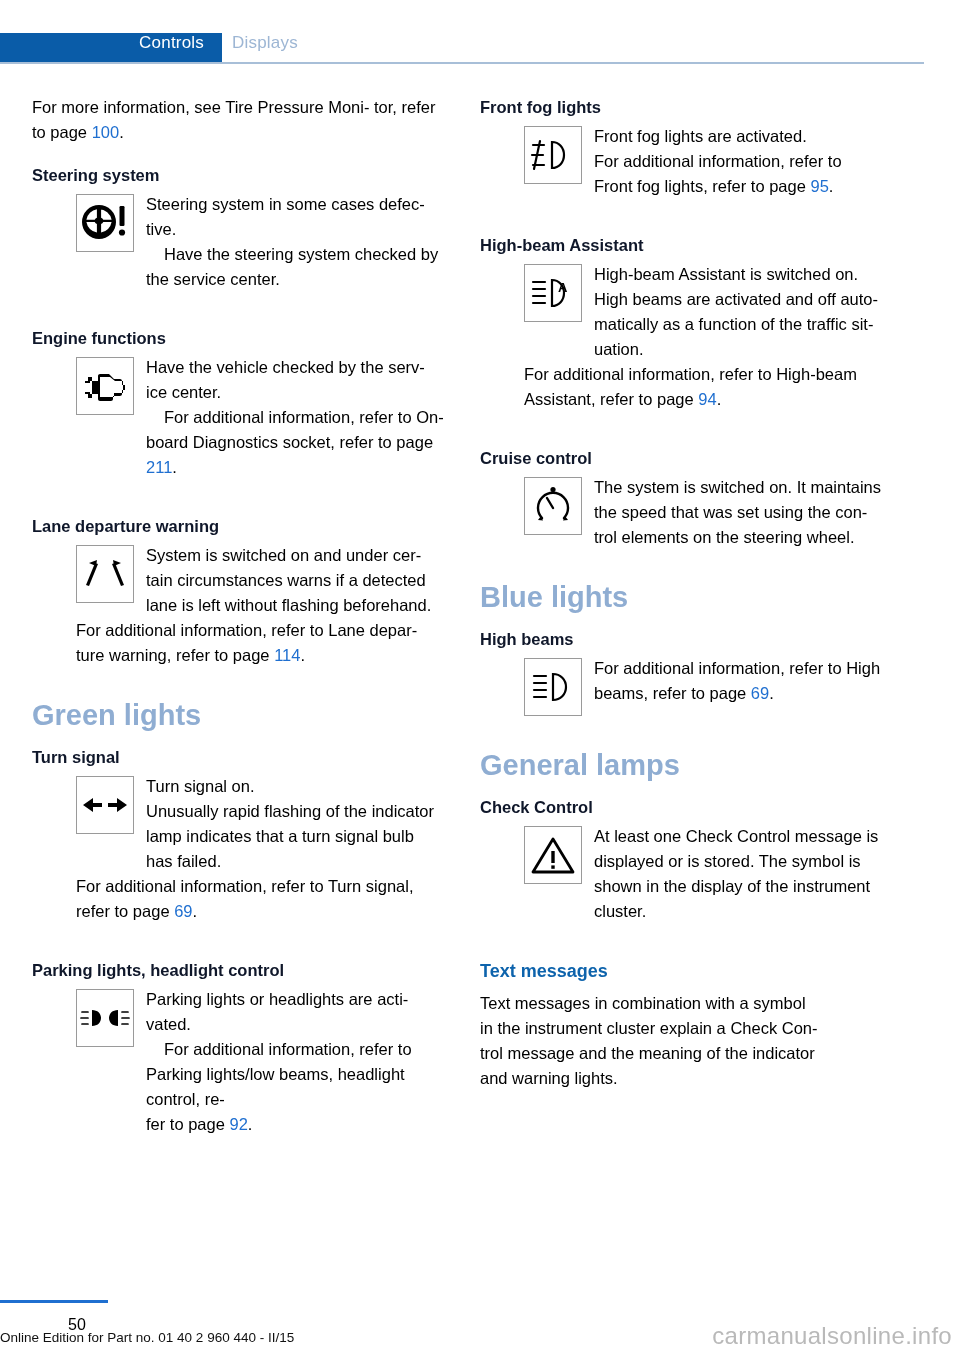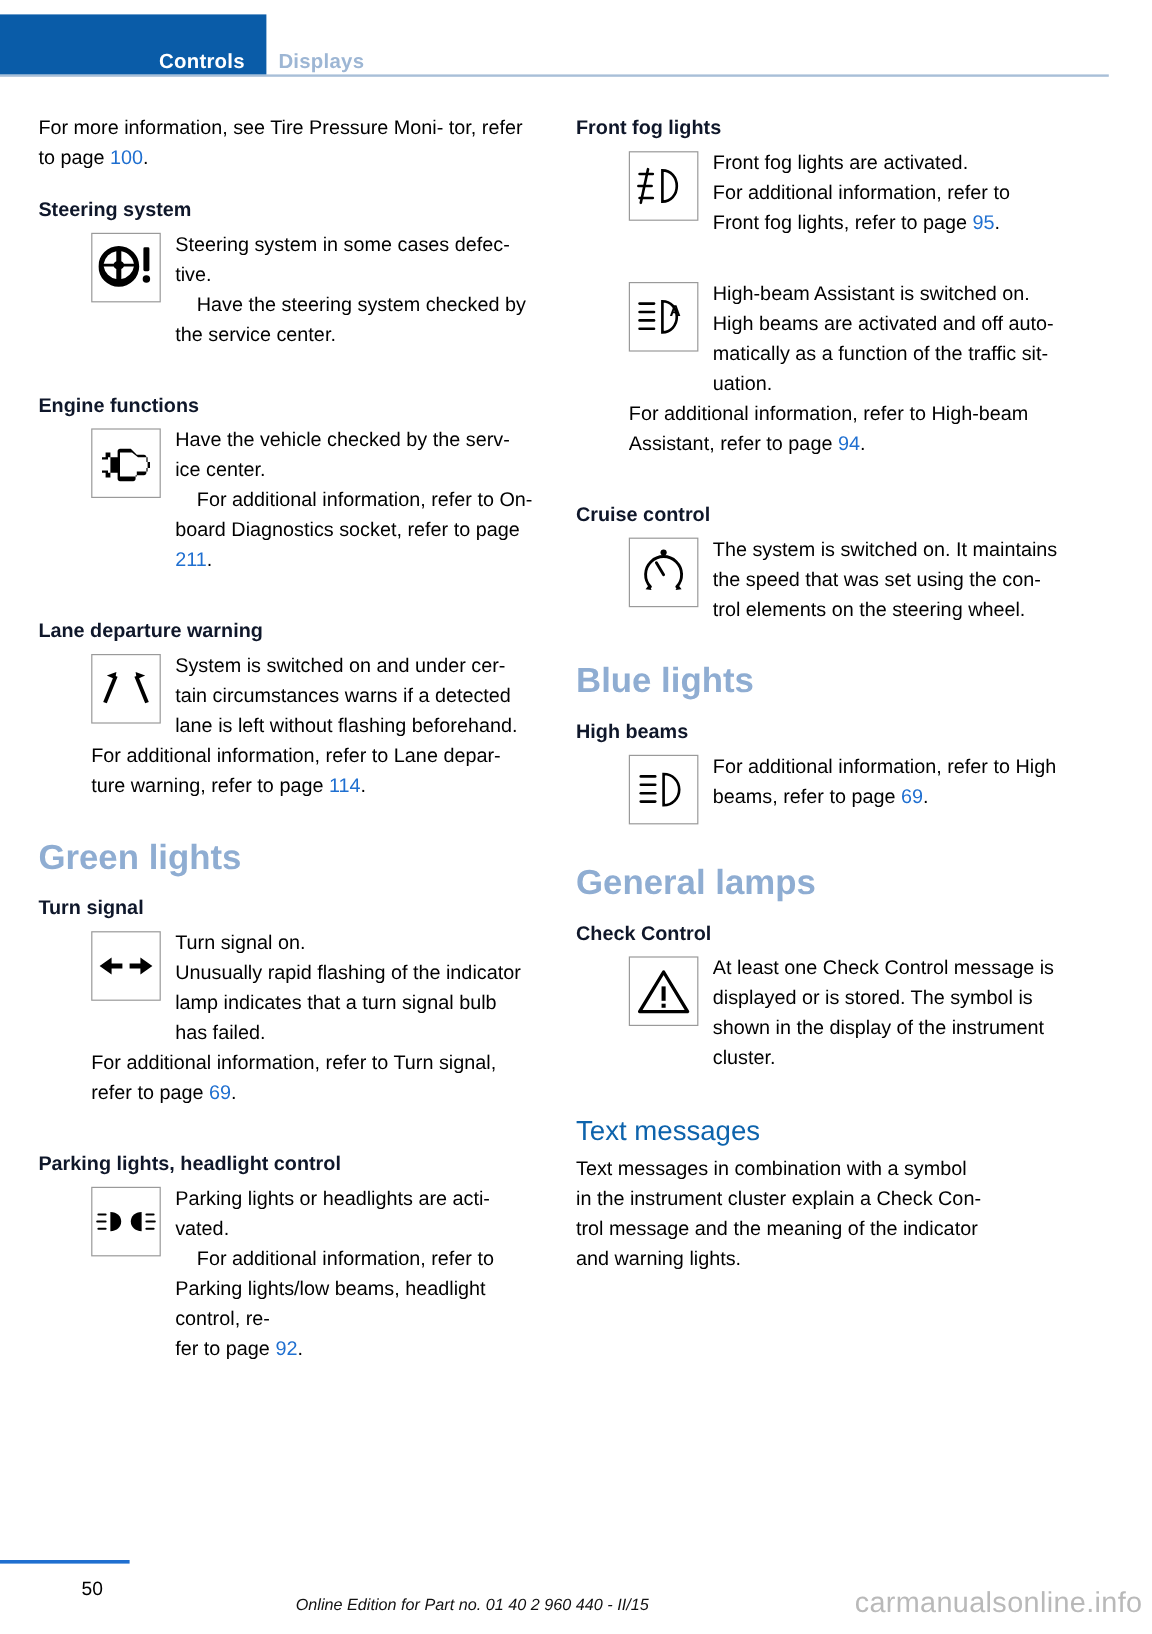--- a/index.html
+++ b/index.html
@@ -14,23 +14,23 @@
 
   
   .tabbar{
     position:absolute; top:28px; left:0; width:960px; height:36px;
   }
   .tabbar .rule{
     position:absolute; left:0; bottom:0; width:924px; height:2px;
     background:#a8bfd8;
   }
   .tab{
-    position:absolute; bottom:2px; height:50px;
-    display:flex; align-items:flex-end; justify-content:center;
-    font-size:17px; font-weight:bold; letter-spacing:.2px;
+    position:absolute; bottom:2px; height:29px;
+    display:flex; align-items:flex-start; justify-content:center;
+    font-size:17px; font-weight:normal; letter-spacing:.2px;
   }
   .tab-active{
     left:0; width:222px; background:#0a5ca8; color:#ffffff;
     justify-content:flex-end; padding-right:18px;
   }
   .tab-inactive{
     left:232px; color:#9db6d4; background:transparent;
     justify-content:flex-start;
   }
 
@@ -44,21 +44,21 @@
   p.para{
     font-size:16.5px;
     line-height:25px;
     color:#000;
     margin:0 0 0 0;
   }
   .blk{ margin-bottom:15px; }
   .lnk{ color:#1f6fd0; }
 
   h1.sec{
-    font-size:23px; font-weight:normal; color:#0d63ac;
+    font-size:18px; font-weight:bold; color:#0d63ac;
     line-height:27px; margin:0 0 6px 0;
   }
   h2.sec{
     font-size:29px; font-weight:bold; color:#8fadd2;
     line-height:27px; margin:0 0 6px 0;
   }
   h3.sub{
     font-size:16.5px; font-weight:bold; color:#0f172a;
     line-height:24px; margin:0 0 5px 0;
   }
@@ -87,22 +87,21 @@
   .footer-rule{
     position:absolute; left:0; top:1300px; width:108px; height:3px;
     background:#1f6fd0;
   }
   .page-num{
     position:absolute; left:68px; top:1316px;
     font-size:16px; color:#000;
   }
   .edition{
     position:absolute; left:0; top:1330px; width:787px;
-    text-align:center;
-    font-size:13.5px; color:#111;font-style:italic;
+    font-size:13.5px; color:#111;
   }
   .watermark{
     position:absolute; right:8px; top:1322px;
     font-size:24px; color:#b9b9b9; letter-spacing:.3px;
     font-family:"Liberation Sans", sans-serif;
   }
 </style>
 </head>
 <body>
 
@@ -245,20 +244,21 @@
           </g>
         </svg>
       </div>
       <p class="para">Front fog lights are activated.</p>
       <p class="para" style="white-space:pre-line"><span>For additional information, refer to
 Front fog lights, refer to page </span><span class="lnk">95</span><span>.</span></p>
     </div>
 
     <div class="sp-xl"></div>
 
+    <h3 class="sub">High-beam Assistant</h3>
     <div class="entry">
       <div class="icon-box">
         <svg width="46" height="32" viewBox="0 0 46 32">
           <g fill="none" stroke="#000" stroke-width="2.2" stroke-linecap="round">
             <line x1="3" y1="5" x2="15" y2="5"></line>
             <line x1="3" y1="12" x2="15" y2="12"></line>
             <line x1="3" y1="19" x2="15" y2="19"></line>
             <line x1="3" y1="26" x2="15" y2="26"></line>
             <path d="M22 3v26c7 0 12-5.8 12-13S29 3 22 3z" fill="none"></path>
           </g>

